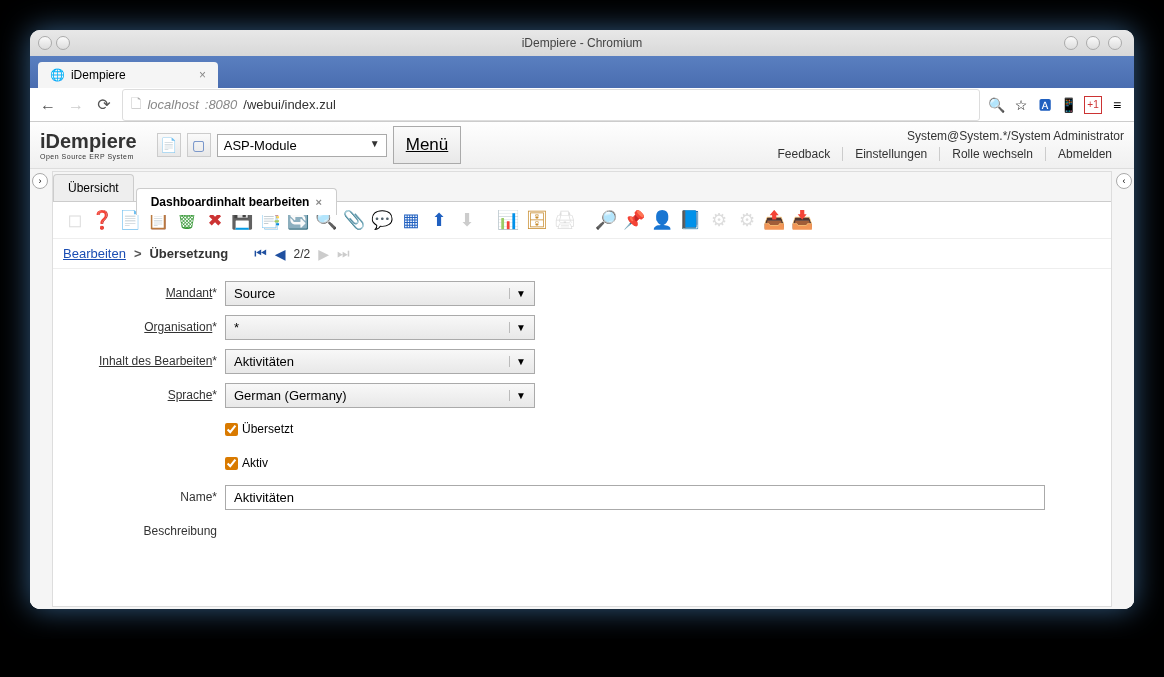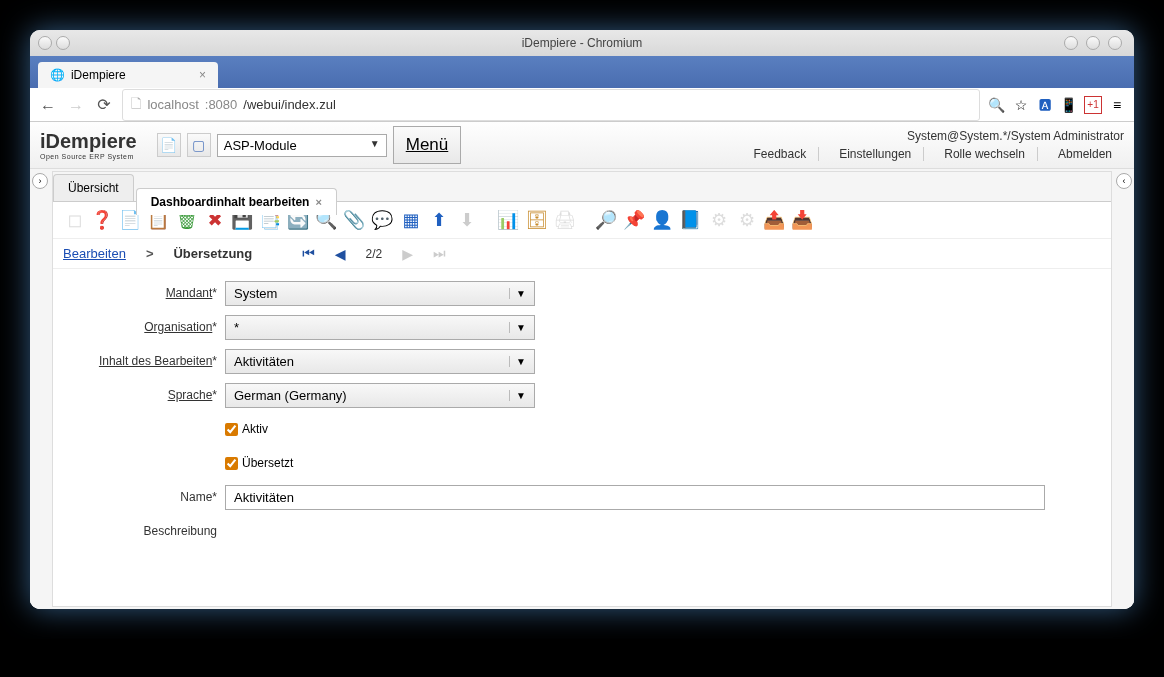--- a/index.html
+++ b/index.html
@@ -8,48 +8,48 @@
 .titlebar { background: linear-gradient(#e8e8e8,#d8d8d8); height: 26px; display: flex; align-items: center; padding: 0 8px; font-size: 12px; color: #444; position: relative; }
 .titlebar-center { position: absolute; left: 50%; transform: translateX(-50%); }
 .wincircle { width: 14px; height: 14px; border-radius: 50%; background: linear-gradient(#fafafa,#ddd); border: 1px solid #aaa; display: inline-block; margin-right: 4px; }
 .titlebar-right { margin-left: auto; display: flex; gap: 4px; }
 .tabstrip { background: linear-gradient(#5a7fc0,#4a6db0); height: 32px; display: flex; align-items: flex-end; padding: 0 8px; }
 .browser-tab { background: #f5f5f5; border-radius: 4px 4px 0 0; padding: 6px 12px; font-size: 12px; display: flex; align-items: center; gap: 6px; min-width: 180px; }
 .browser-tab .x { margin-left: auto; color: #888; cursor: pointer; }
 .addrbar { background: #fff; border-bottom: 1px solid #ccc; height: 34px; display: flex; align-items: center; padding: 0 8px; gap: 8px; }
 .navicon { width: 20px; height: 20px; display: flex; align-items: center; justify-content: center; color: #555; font-size: 16px; cursor: pointer; }
 .url { flex: 1; border: 1px solid #ddd; border-radius: 3px; padding: 4px 8px; font-size: 13px; color: #333; display: flex; align-items: center; gap: 6px; }
-.url .host { color: #888; }
+.url .host { color: #888; font-style: italic; }
 .ext-icons { display: flex; gap: 6px; }
 .ext { width: 18px; height: 18px; font-size: 14px; display: flex; align-items: center; justify-content: center; }
 .app { background: #fff; }
 .app-header { display: flex; align-items: center; padding: 4px 10px; background: linear-gradient(#fefefe,#f0f0f0); border-bottom: 1px solid #ddd; }
 .logo { font-family: Georgia, serif; font-size: 20px; font-weight: bold; color: #333; position: relative; }
 .logo .sub { display: block; font-size: 7px; font-weight: normal; letter-spacing: 0.5px; }
 .header-tools { display: flex; align-items: center; gap: 6px; margin-left: 20px; }
 .icon-btn { width: 24px; height: 24px; border: 1px solid #ccc; background: linear-gradient(#fafafa,#e8e8e8); display: flex; align-items: center; justify-content: center; font-size: 14px; cursor: pointer; }
 .search-combo { border: 1px solid #aaa; background: #fff; padding: 3px 6px; width: 170px; font-size: 13px; display: flex; }
 .search-combo .arrow { margin-left: auto; font-size: 10px; color: #333; }
 .menu-btn { border: 1px solid #aaa; background: linear-gradient(#fafafa,#e8e8e8); padding: 8px 12px; font-size: 17px; cursor: pointer; text-decoration: underline; }
 .header-right { margin-left: auto; text-align: right; font-size: 12px; color: #333; }
-.header-links { display: flex; gap: 8px; margin-top: 4px; }
+.header-links { display: flex; gap: 0; margin-top: 4px; }
 .header-links span { padding: 0 12px; border-right: 1px solid #ccc; font-size: 12px; cursor: pointer; }
 .header-links span:last-child { border-right: none; }
 .content-wrap { display: flex; background: #f5f5f5; min-height: 440px; }
 .side-toggle { width: 20px; background: #f5f5f5; display: flex; align-items: flex-start; justify-content: center; padding-top: 4px; }
 .side-toggle .circ { width: 16px; height: 16px; border: 1px solid #aaa; border-radius: 50%; background: #fff; display: flex; align-items: center; justify-content: center; font-size: 9px; cursor: pointer; }
 .main { flex: 1; background: #fff; border: 1px solid #ddd; margin: 2px; }
 .tabs { display: flex; background: #f5f5f5; border-bottom: 1px solid #ccc; }
 .tab { padding: 6px 14px; font-size: 12px; border: 1px solid #ccc; border-bottom: none; background: #eee; margin-right: 2px; border-radius: 4px 4px 0 0; cursor: pointer; display: flex; align-items: center; gap: 6px; margin-top: 2px; }
 .tab.active { background: #fff; font-weight: bold; position: relative; top: 14px; }
 .tab .x { font-size: 11px; color: #888; }
 .toolbar { display: flex; align-items: center; gap: 4px; padding: 6px 10px; border-bottom: 1px solid #eee; }
 .tbicon { width: 24px; height: 24px; display: flex; align-items: center; justify-content: center; font-size: 18px; cursor: pointer; }
 .tbspace { width: 10px; }
-.breadcrumb { display: flex; align-items: center; gap: 20px; padding: 6px 10px; font-size: 13px; border-bottom: 1px solid #eee; }
+.breadcrumb { display: flex; align-items: center; gap: 8px; padding: 6px 10px; font-size: 13px; border-bottom: 1px solid #eee; }
 .breadcrumb a { color: #1a4db3; text-decoration: underline; }
 .breadcrumb .current { font-weight: bold; color: #333; }
 .breadcrumb .sep { color: #555; font-weight: bold; }
 .pager-icon { color: #2050a0; cursor: pointer; font-size: 14px; }
 .pager-icon.disabled { color: #ccc; }
 .pager-text { font-size: 12px; color: #333; }
 .form { padding: 10px 12px; }
 .form-row { display: flex; align-items: center; margin-bottom: 6px; min-height: 28px; }
 .form-label { width: 160px; text-align: right; padding-right: 8px; font-size: 12px; color: #333; }
 .form-label .u { text-decoration: underline; padding-left: 10px; }
@@ -184,21 +184,21 @@
           <span class="pager-icon">◀</span>
           <span class="pager-text">2/2</span>
           <span class="pager-icon disabled">▶</span>
           <span class="pager-icon disabled">⏭</span>
         </div>
 
         <div class="form">
           <div class="form-row">
             <div class="form-label"><span class="u">Mandant</span>*</div>
             <div class="combo">
-              <span>System</span>
+              <span>Source</span>
               <span class="arrow">▼</span>
             </div>
           </div>
           <div class="form-row">
             <div class="form-label"><span class="u">Organisation</span>*</div>
             <div class="combo">
               <span>*</span>
               <span class="arrow">▼</span>
             </div>
           </div>
@@ -208,36 +208,36 @@
               <span>Aktivitäten</span>
               <span class="arrow">▼</span>
             </div>
           </div>
           <div class="form-row">
             <div class="form-label"><span class="u">Sprache</span>*</div>
             <div class="combo">
               <span>German (Germany)</span>
               <span class="arrow">▼</span>
             </div>
+          </div>
+          <div class="form-row">
+            <div class="form-label"></div>
+            <label class="chk">
+              <input type="checkbox" checked="" style="">
+              <span>Übersetzt</span>
+            </label>
           </div>
           <div class="form-row">
             <div class="form-label"></div>
             <label class="chk">
               <input type="checkbox" checked="" style="">
               <span>Aktiv</span>
             </label>
           </div>
           <div class="form-row">
-            <div class="form-label"></div>
-            <label class="chk">
-              <input type="checkbox" checked="" style="">
-              <span>Übersetzt</span>
-            </label>
-          </div>
-          <div class="form-row">
             <div class="form-label"><span>Name</span>*</div>
             <input class="text-input" value="Aktivitäten" style="">
           </div>
           <div class="form-row">
             <div class="form-label">Beschreibung</div>
           </div>
         </div>
       </div>
 
       <div class="side-toggle">

